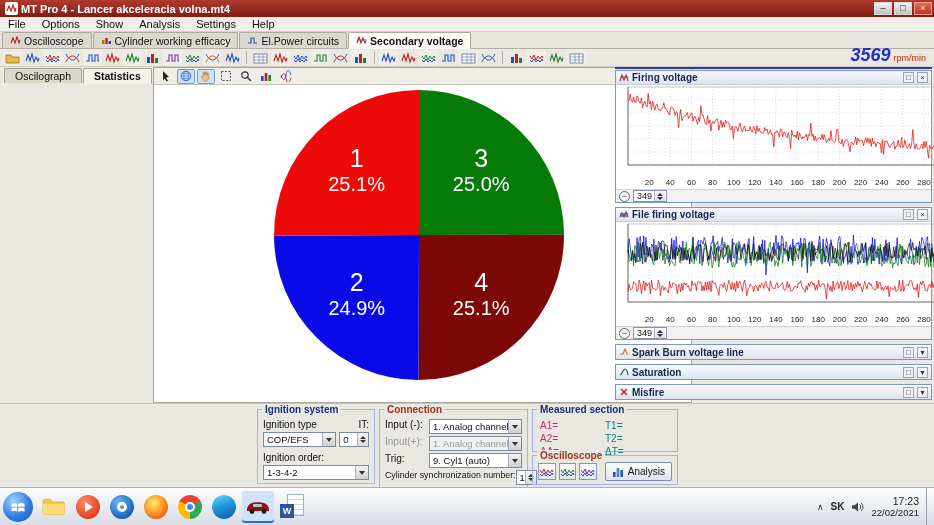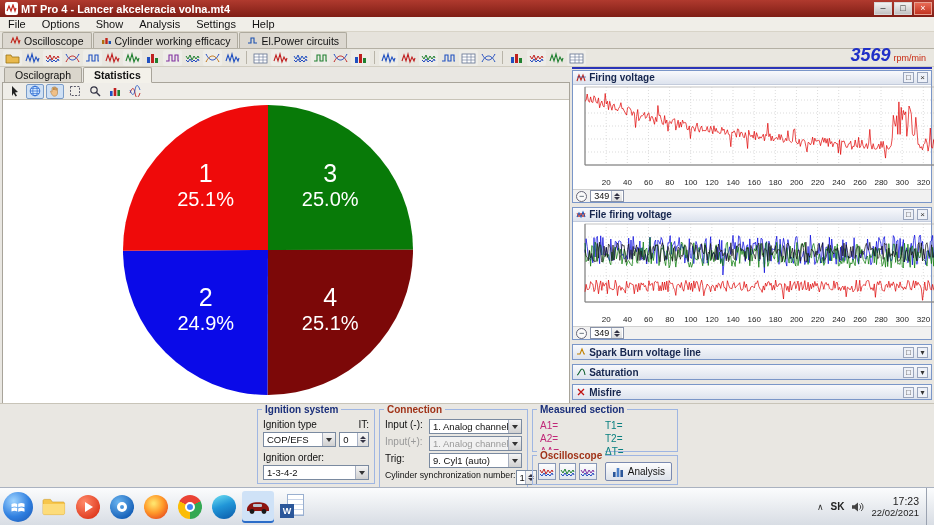--- a/index.html
+++ b/index.html
@@ -28,21 +28,21 @@
 #toolbar-icons{display:flex;align-items:center;gap:1px}
 .tbtn{width:19px;height:16px;display:grid;place-items:center;border:1px solid transparent;border-radius:2px}
 .tbtn:nth-child(odd){background:rgba(255,255,255,.25)}
 .tsep{width:1px;height:13px;background:#b8b4a8;margin:0 3px}
 .rpm{position:absolute;top:45px;right:8px;display:flex;align-items:baseline;gap:3px;z-index:5}
 .rpm-value{font-size:18px;font-weight:bold;font-style:italic;color:var(--rpm-blue,#2030c8)}
 .rpm-unit{font-size:9px;color:var(--rpm-red,#c82810)}
 
 
 .main{display:flex;gap:2px;padding:0 2px;height:336px}
-.left{width:611px;display:flex;flex-direction:column}
+.left{width:611px;display:flex;flex-direction:row}
 .subtabs{height:16px;display:flex;align-items:flex-end;padding-left:2px}
 .stab{padding:1px 10px;font-size:10.5px;background:#dad6cc;border:1px solid #a8a49a;border-bottom:none;border-radius:2px 2px 0 0;margin-right:1px}
 .stab.active{background:#f3f1ea;font-weight:bold;margin-bottom:-1px;border-bottom:1px solid #f3f1ea;z-index:2}
 .stats-body{flex:1;border:1px solid #a8a49a;display:flex;flex-direction:column;background:#efede8}
 .minibar{height:17px;display:flex;align-items:center;gap:2px;padding:0 3px;border-bottom:1px solid #c8c4b8}
 .mbtn{width:18px;height:15px;display:grid;place-items:center;border:1px solid transparent;border-radius:2px}
 .mbtn.pressed{background:#cfe0f4;border-color:#7a9cc8}
 .pie-area{flex:1;background:#fff;overflow:hidden}
 
 
@@ -157,20 +157,27 @@
         <rect x="4.3" y="2" width="2.4" height="6" fill="#c0241a"></rect>
         <rect x="7.6" y="5" width="2.4" height="3" fill="#1a50b0"></rect>
       </svg>
     <span>Cylinder working efficacy</span>
   </span>
   <span class="apptab">
     <svg width="11" height="9" viewBox="0 0 11 9">
         <path d="M1 7h3V2h3v5h3" fill="none" stroke="#1a50b0" stroke-width="1.1"></path>
       </svg>
     <span>El.Power circuits</span>
+  </span>
+  <span class="apptab active">
+    <svg width="11" height="9" viewBox="0 0 11 9">
+        <path d="M1 7L3 1l2 6 2-5 2 5 1-2" fill="none" stroke="#c0241a" stroke-width="1.1"></path>
+        <path d="M1 4h10" stroke="#1a50b0" stroke-width=".7"></path>
+      </svg>
+    <span>Secondary voltage</span>
   </span>
 </div>
 
 <div class="toolrow">
   <div id="toolbar-icons">
       <span class="tbtn">
         <svg width="15" height="12" viewBox="0 0 15 12">
           <path d="M1 3h5l1 2h7v6H1z" fill="#e9b94d" stroke="#9a7414" stroke-width="0.8"></path>
         </svg>
       </span>

